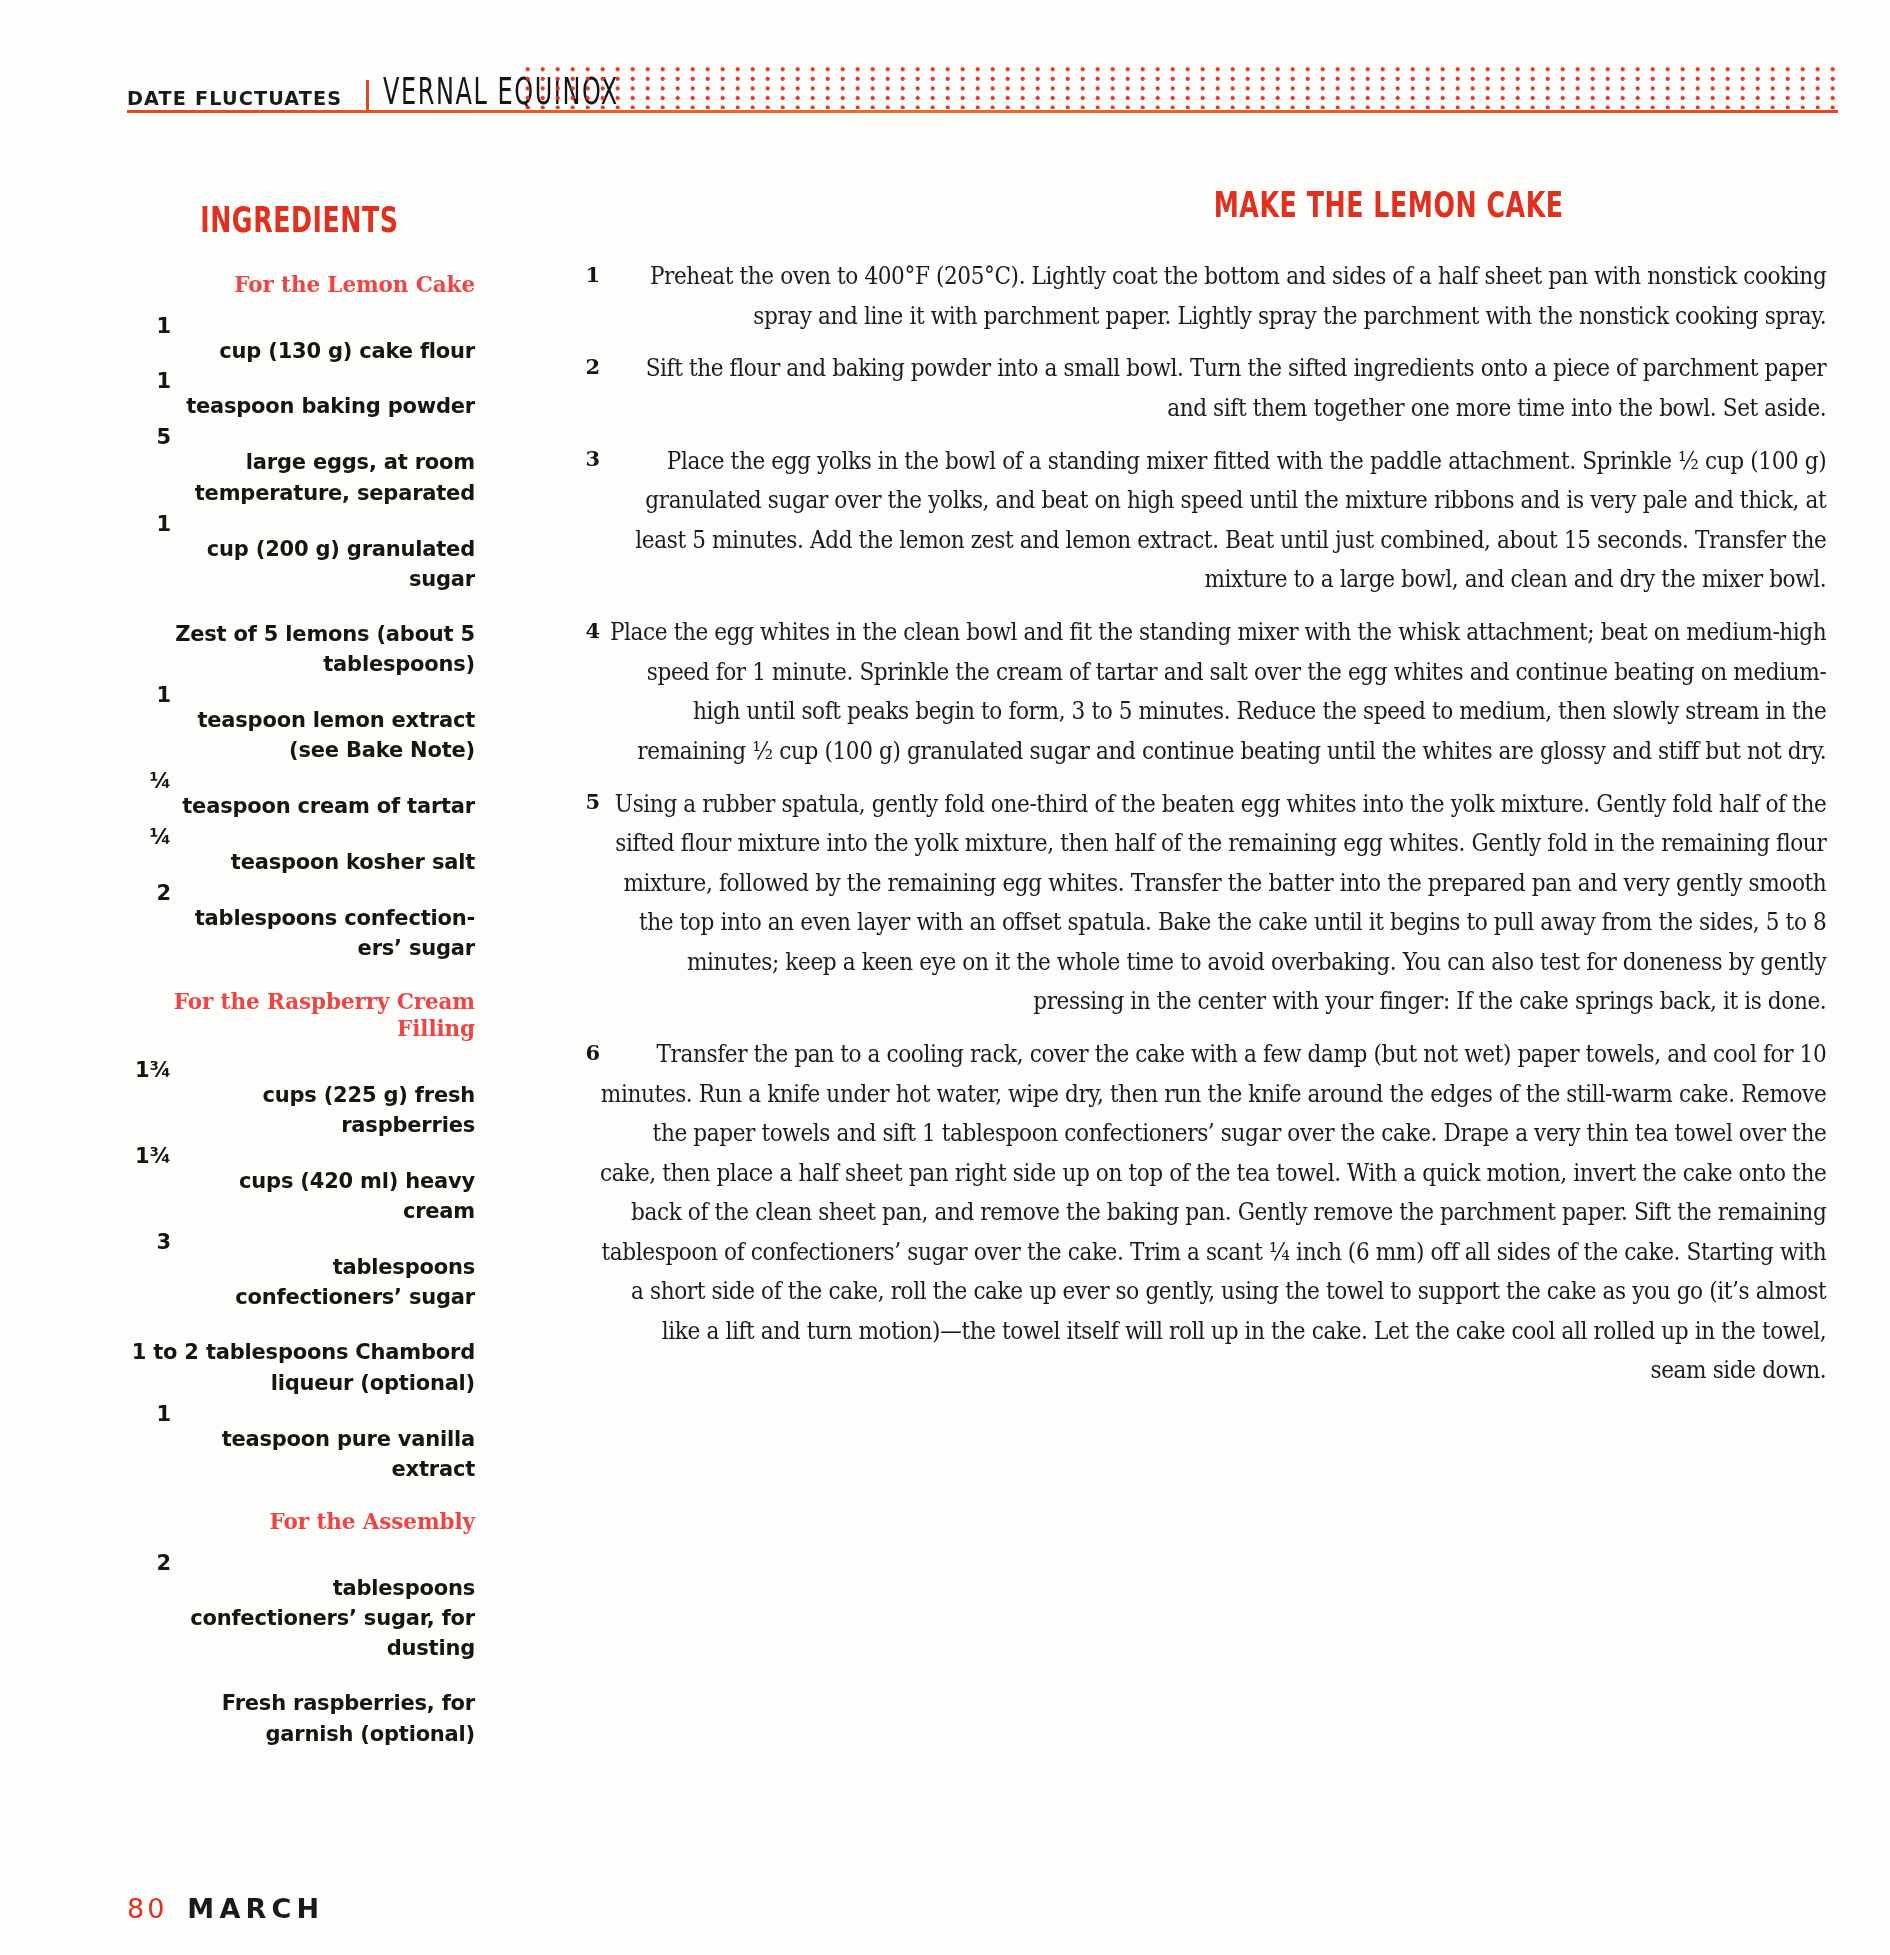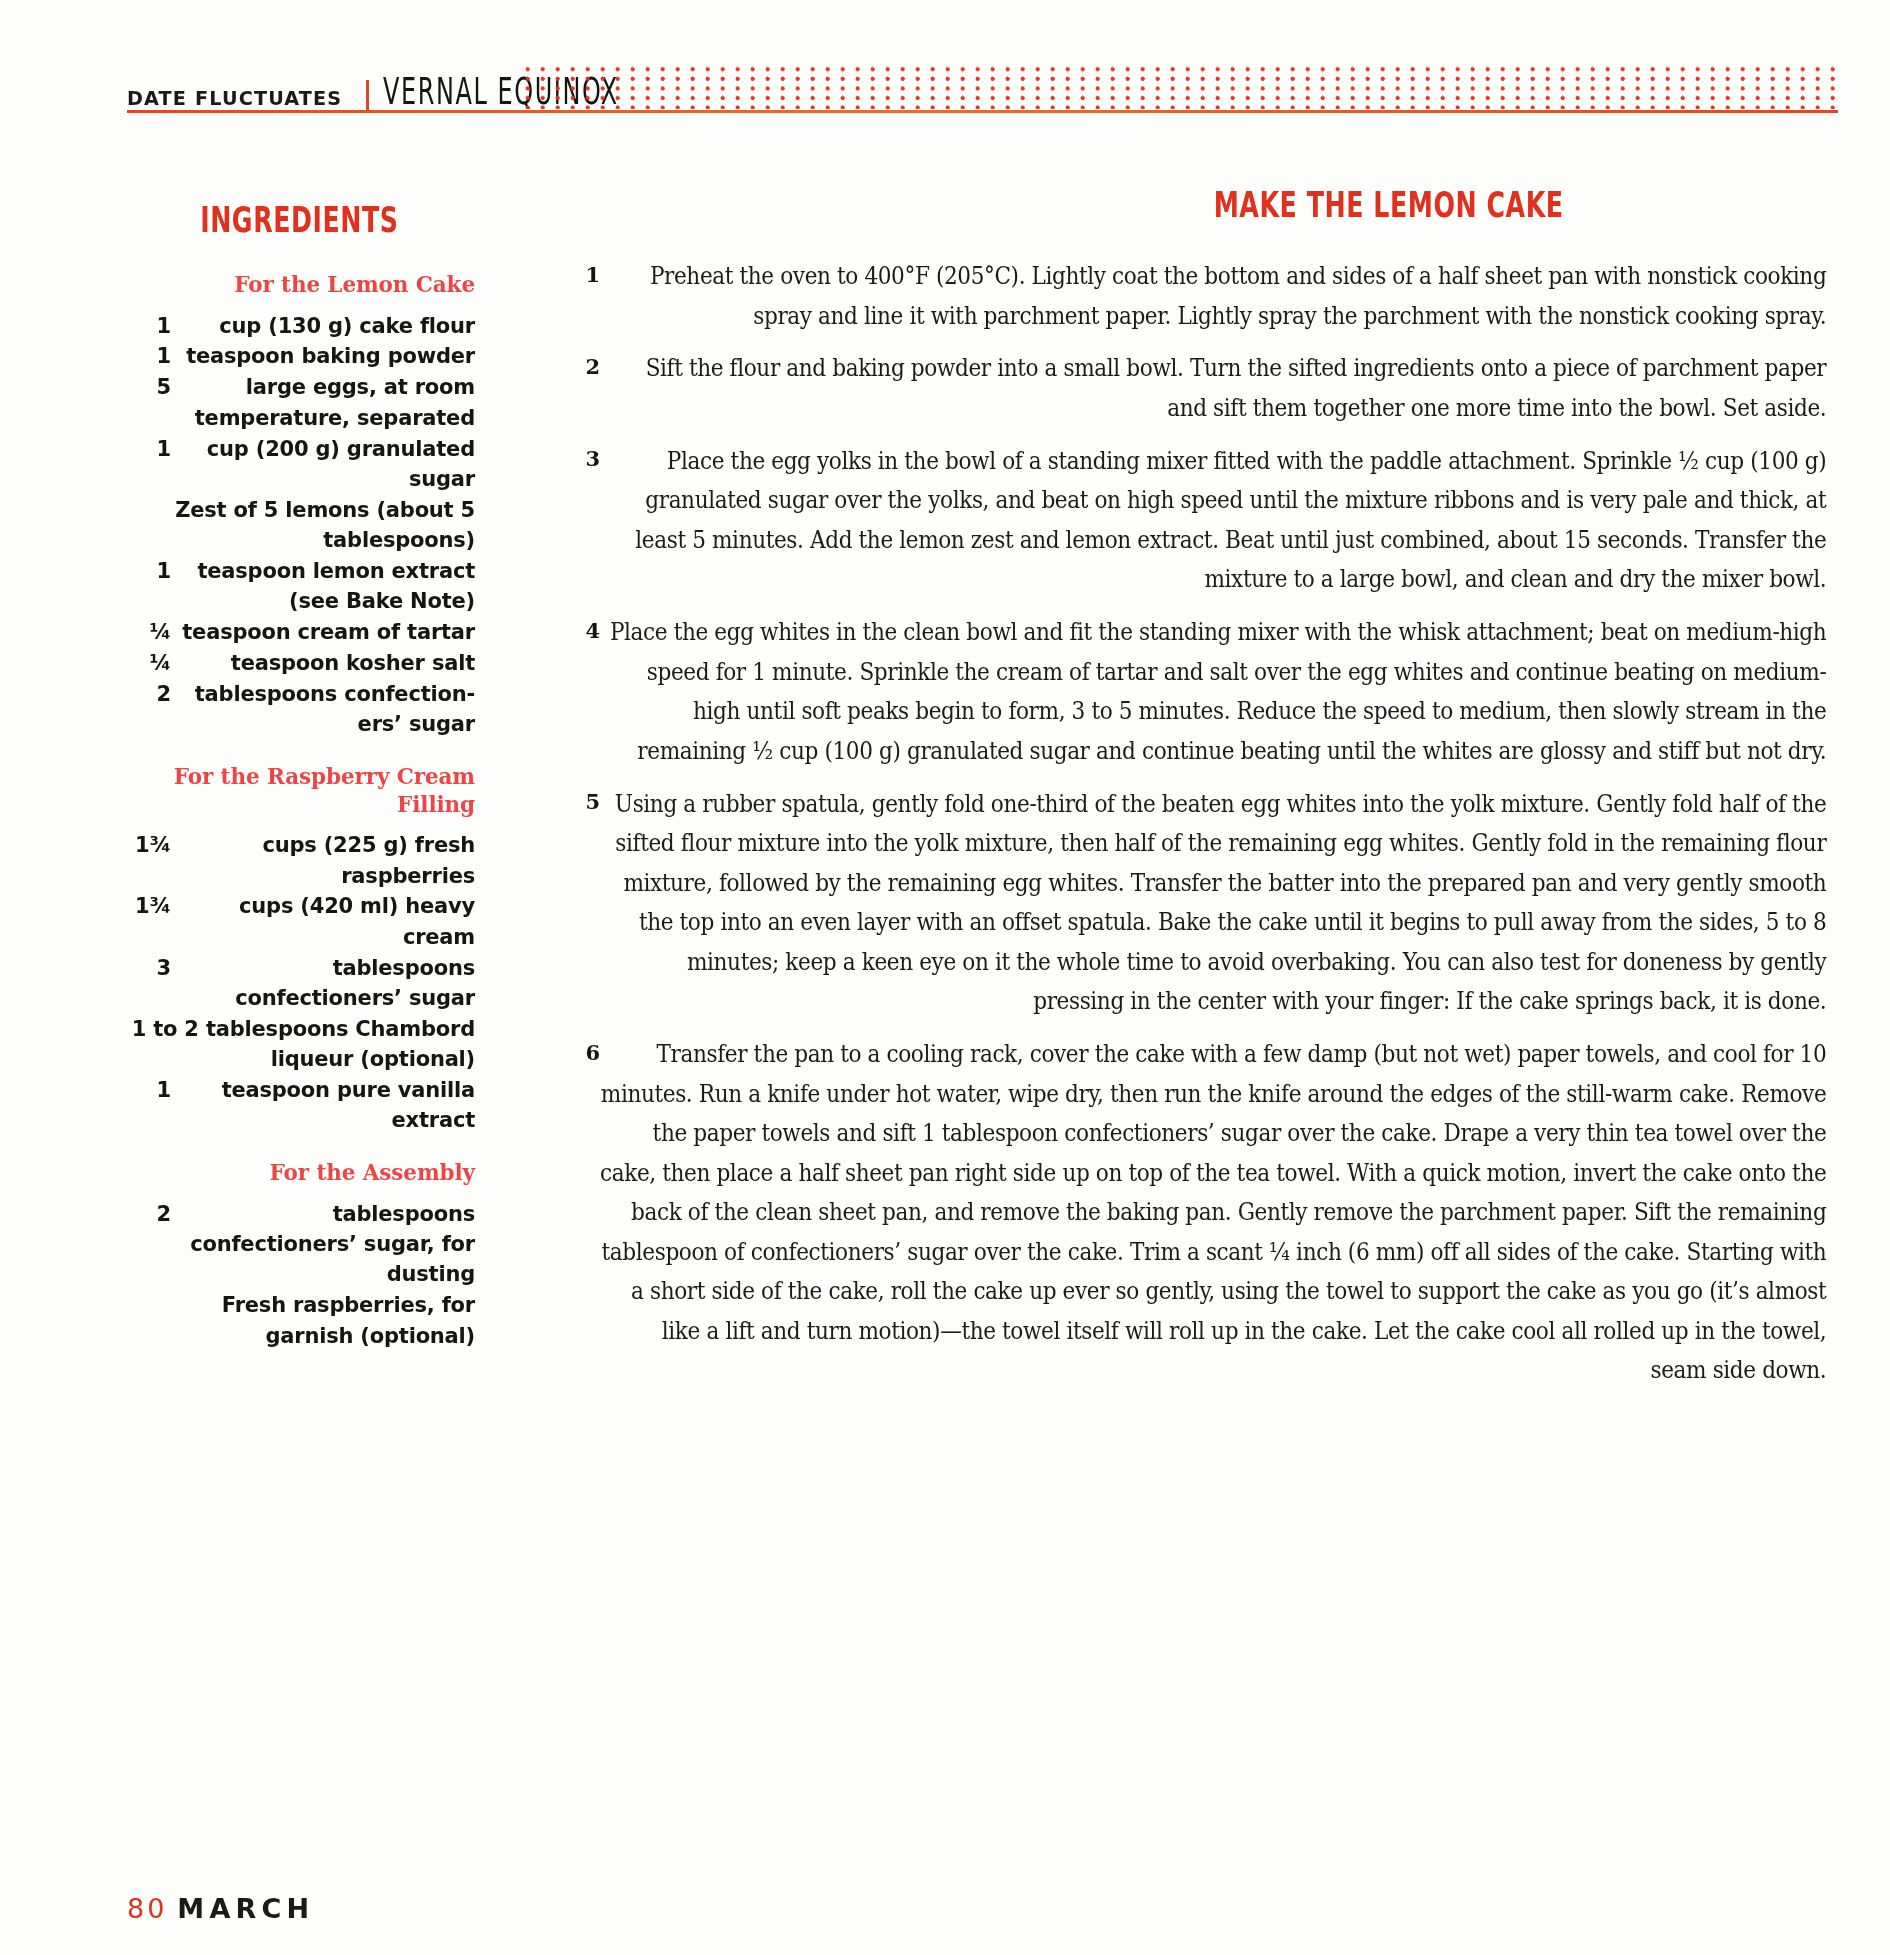--- a/index.html
+++ b/index.html
@@ -138,20 +138,21 @@
     color: #17150f;
     letter-spacing: -0.2px;
     margin-bottom: 0.7px;
   }
   .ing-qty {
     flex: 0 0 44px;
     white-space: nowrap;
   }
   .ing-txt {
     flex: 1 1 auto;
+    margin-top: 25px;
   }
   .ing-row.full .ing-txt { text-indent: 0; padding-left: 0; }
   .ing-row.full {
     display: block;
   }
   .ing-row.full .ing-txt {
     display: block;
     padding-left: 44px;
     text-indent: -44px;
   }
@@ -188,21 +189,21 @@
     transform-origin: left top;
   }
 
   
   .footer {
     position: absolute;
     left: 127px;
     top: 1849px;
     display: flex;
     align-items: baseline;
-    gap: 10px;
+    gap: 20px;
   }
   .footer-pagenum {
     font-family: "DejaVu Sans", sans-serif;
     font-weight: 400;
     font-size: 27px;
     letter-spacing: 3px;
     color: #e0301e;
   }
   .footer-month {
     font-family: "DejaVu Sans", sans-serif;

